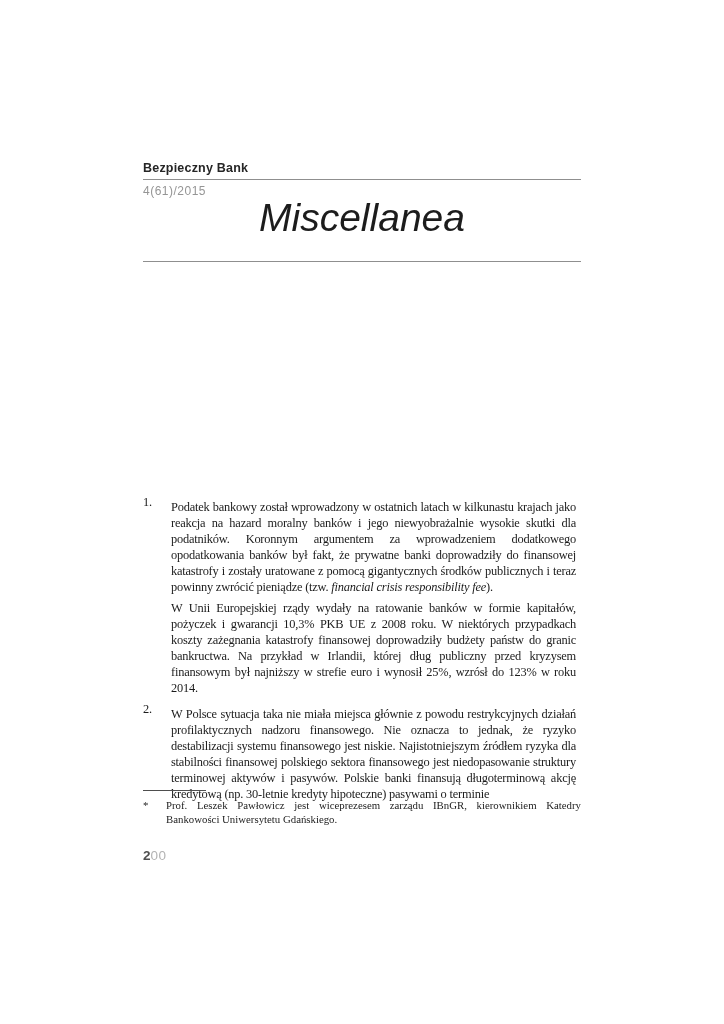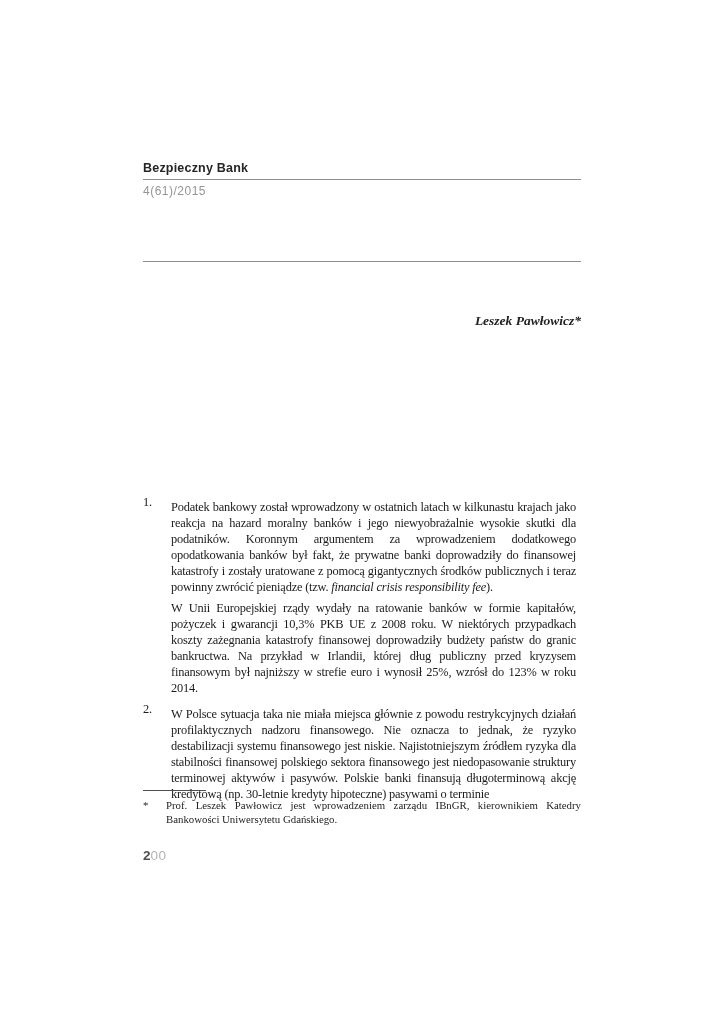--- a/index.html
+++ b/index.html
@@ -127,23 +127,23 @@
 </head>
 <body>
 
 <div class="page">
   <div class="content">
 
     <div class="journal-name">Bezpieczny Bank</div>
     <div class="rule-header"></div>
     <div class="issue">4(61)/2015</div>
 
+    <div class="masthead">Miscellanea</div>
     <div class="rule-masthead"></div>
 
-    <div class="author">Leszek Pawłowicz*</div>
 
 
     <div class="body-text">
       <div class="list-item">
         <span class="list-num">1.</span>
         <div class="list-body">
           <p><span>Podatek bankowy został wprowadzony w ostatnich latach w kilkunastu krajach jako reakcja na hazard moralny banków i jego niewyobrażalnie wysokie skutki dla podatników. Koronnym argumentem za wprowadzeniem dodatkowego opodatkowania banków był fakt, że prywatne banki doprowadziły do finansowej katastrofy i zostały uratowane z pomocą gigantycznych środków publicznych i teraz powinny zwrócić pieniądze (tzw. </span><em>financial crisis responsibility fee</em><span>).</span></p>
           <p>W Unii Europejskiej rządy wydały na ratowanie banków w formie kapitałów, pożyczek i gwarancji 10,3% PKB UE z 2008 roku. W niektórych przypadkach koszty zażegnania katastrofy finansowej doprowadziły budżety państw do granic bankructwa. Na przykład w Irlandii, której dług publiczny przed kryzysem finansowym był najniższy w strefie euro i wynosił 25%, wzrósł do 123% w roku 2014.</p>
         </div>
       </div>
@@ -151,19 +151,19 @@
         <span class="list-num">2.</span>
         <div class="list-body">
           <p>W Polsce sytuacja taka nie miała miejsca głównie z powodu restrykcyjnych działań profilaktycznych nadzoru finansowego. Nie oznacza to jednak, że ryzyko destabilizacji systemu finansowego jest niskie. Najistotniejszym źródłem ryzyka dla stabilności finansowej polskiego sektora finansowego jest niedopasowanie struktury terminowej aktywów i pasywów. Polskie banki finansują długoterminową akcję kredytową (np. 30-letnie kredyty hipoteczne) pasywami o terminie</p>
         </div>
       </div>
     </div>
 
     <div class="footnote-rule"></div>
     <div class="footnote">
       <span class="footnote-symbol">*</span>
-      <span class="footnote-body">Prof. Leszek Pawłowicz jest wprowadzeniem zarządu IBnGR, kierownikiem Katedry Bankowości Uniwersytetu Gdańskiego.</span>
+      <span class="footnote-body">Prof. Leszek Pawłowicz jest wiceprezesem zarządu IBnGR, kierownikiem Katedry Bankowości Uniwersytetu Gdańskiego.</span>
     </div>
 
     <div class="page-number"><span class="pn-bold">2</span><span class="pn-light">00</span></div>
 
   </div>
 </div>
 
 </body></html>

